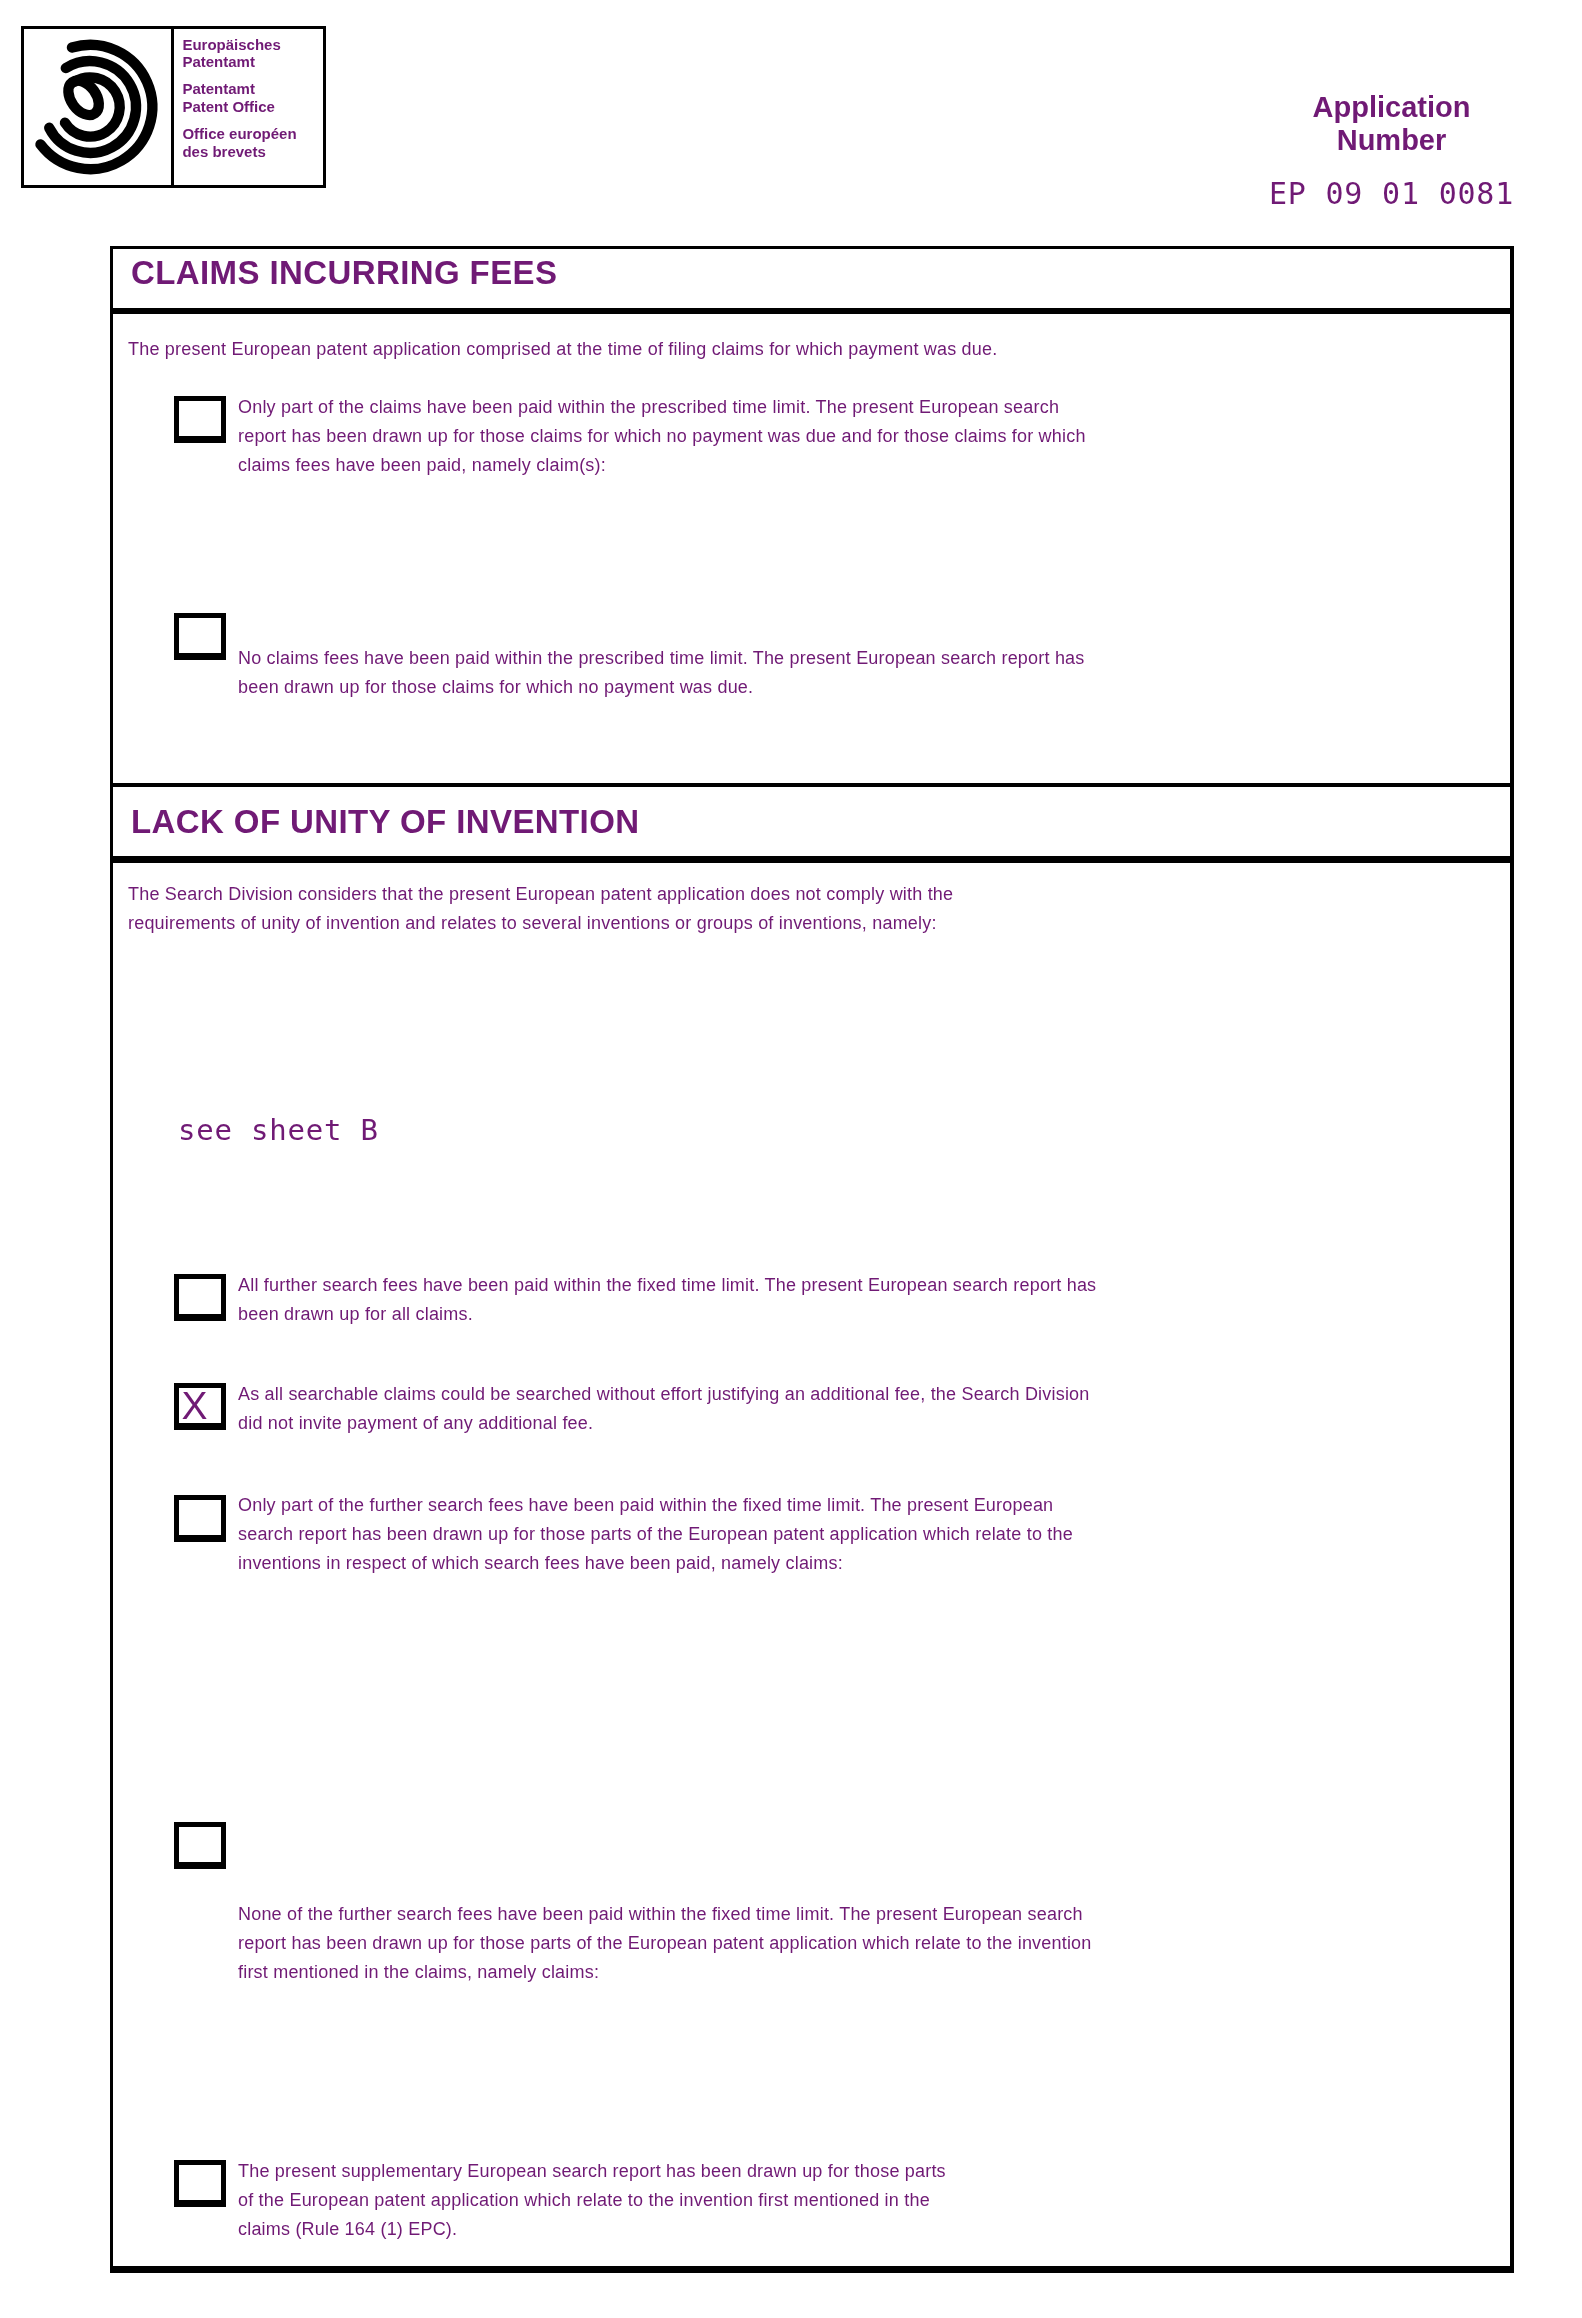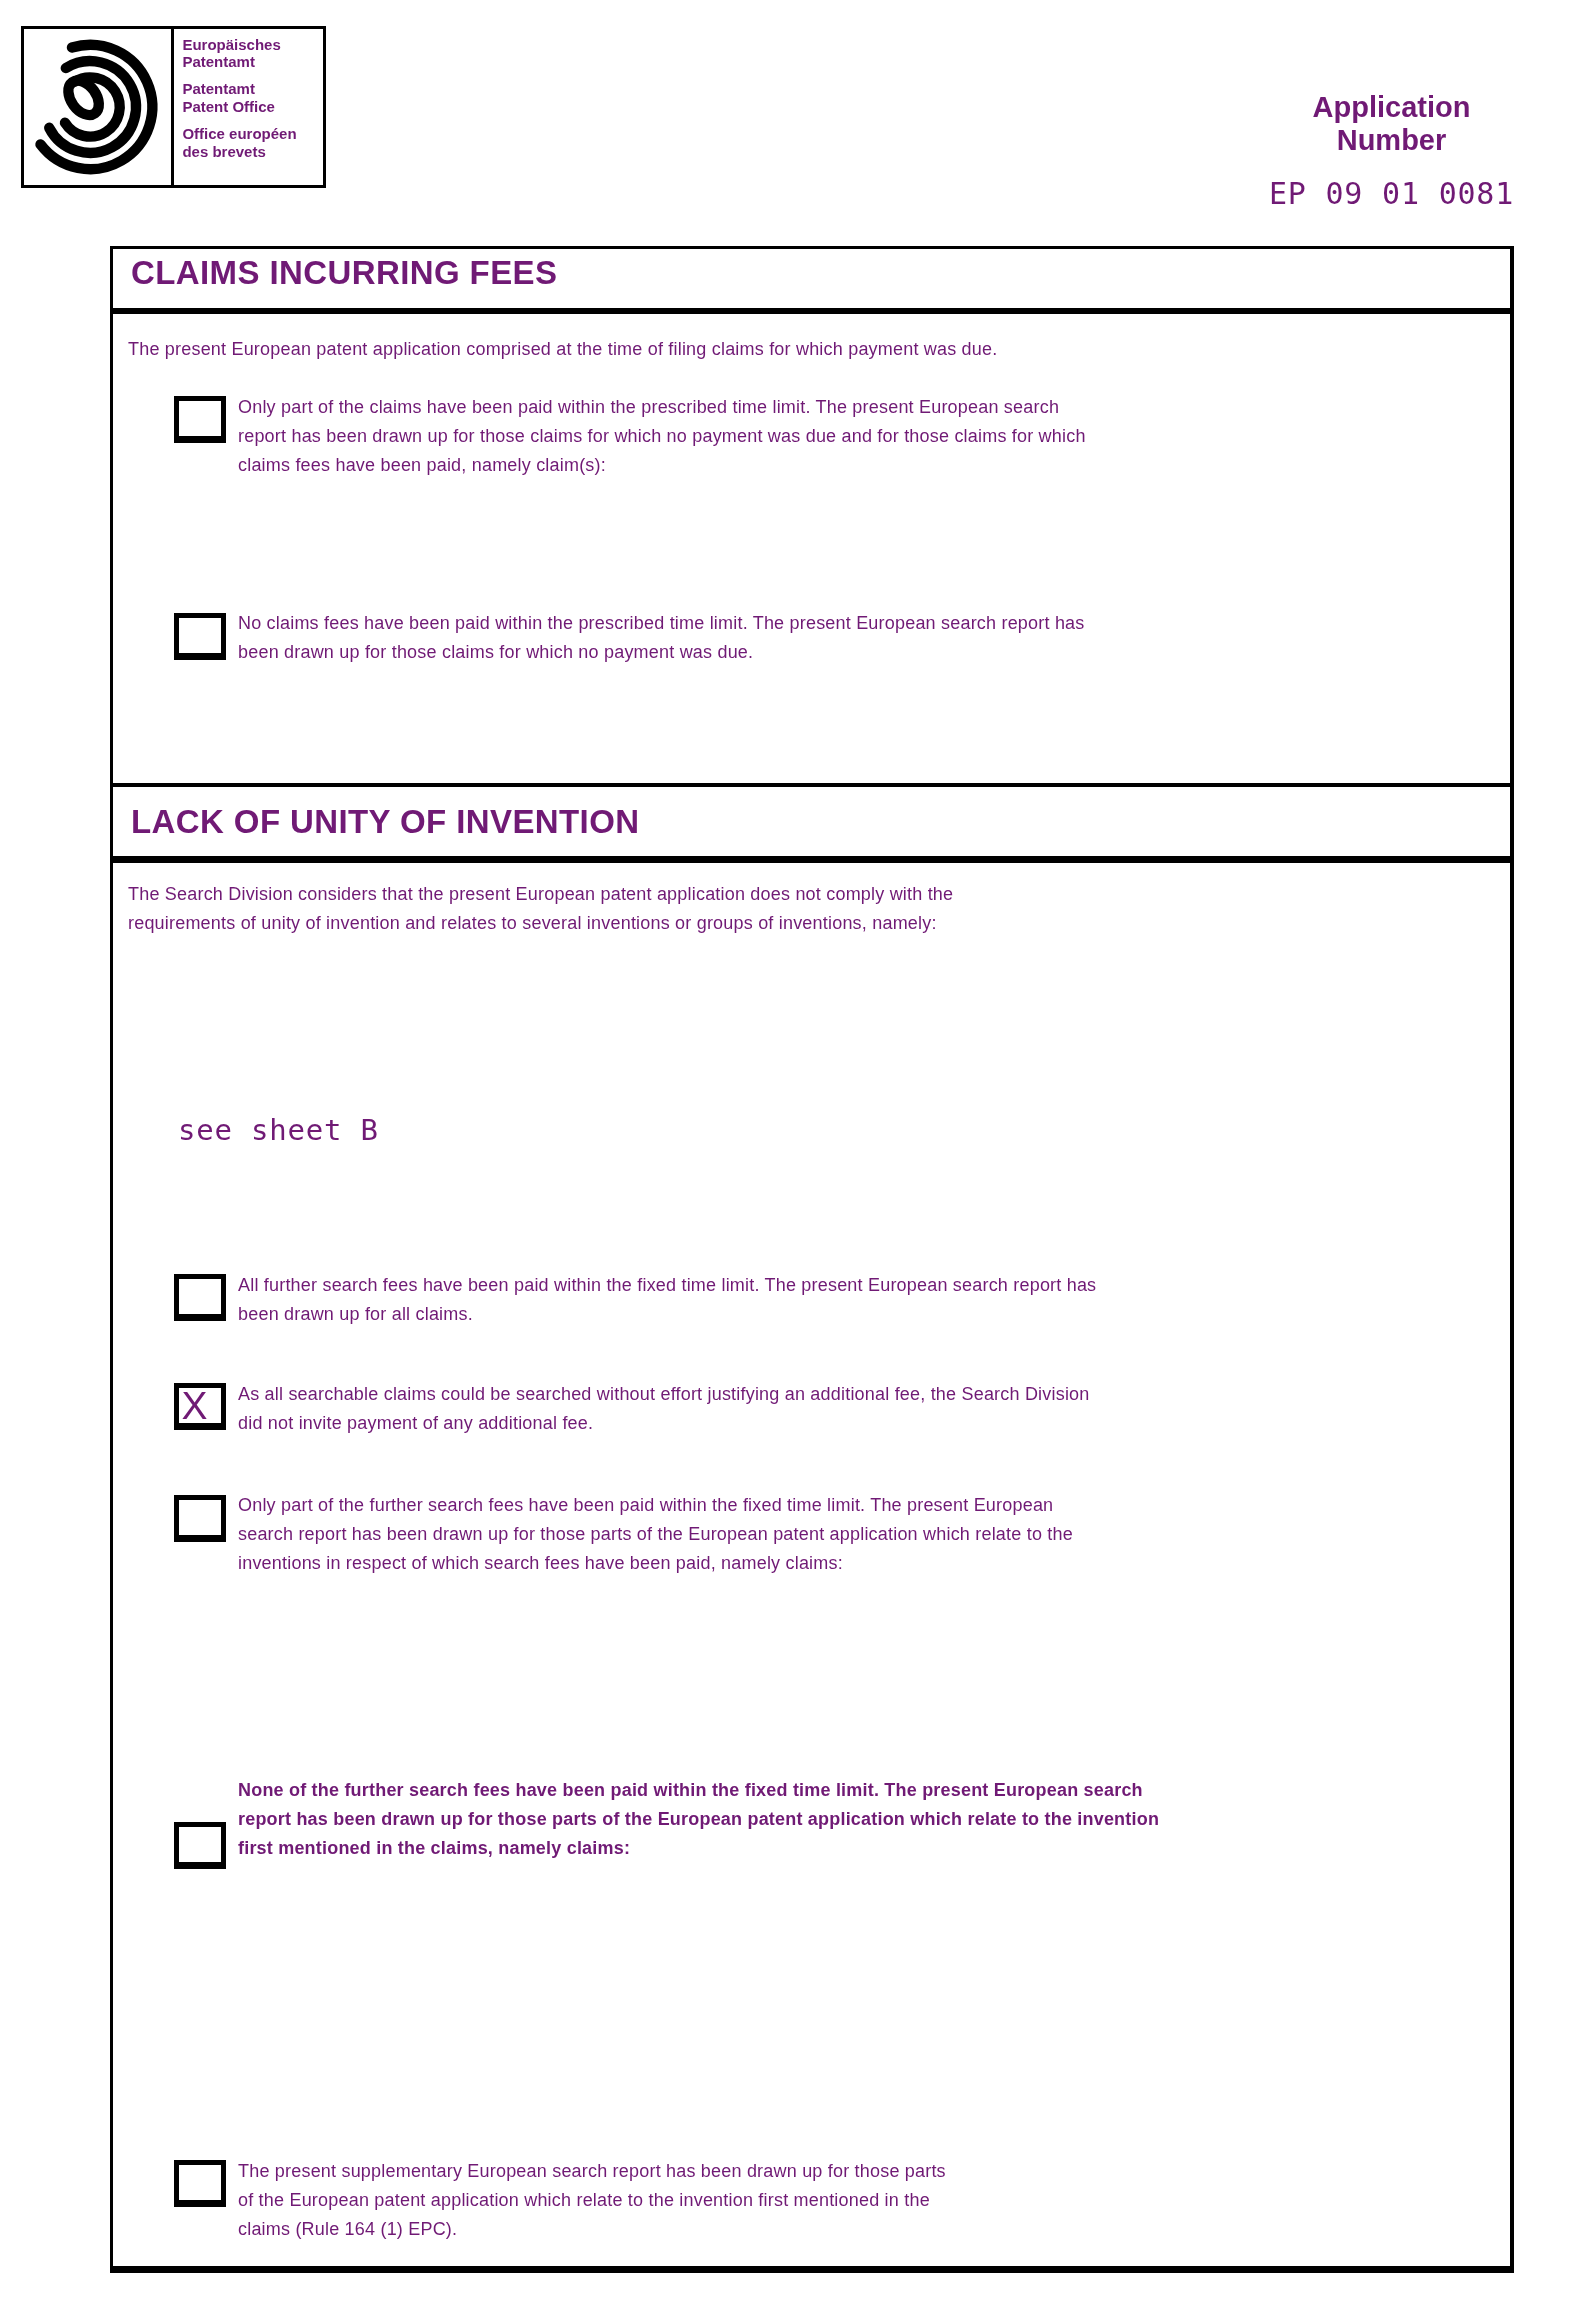--- a/index.html
+++ b/index.html
@@ -122,21 +122,21 @@
   <div class="checkbox" style="top:396px;">
     <span></span>
   </div>
   <div class="body-text opt-text" style="top:393px;">Only part of the claims have been paid within the prescribed time limit. The present European search
 report has been drawn up for those claims for which no payment was due and for those claims for which
 claims fees have been paid, namely claim(s):</div>
 
   <div class="checkbox" style="top:613px;">
     <span></span>
   </div>
-  <div class="body-text opt-text" style="top:609px;">No claims fees have been paid within the prescribed time limit. The present European search report has
+  <div class="body-text opt-text" style="top:644px;">No claims fees have been paid within the prescribed time limit. The present European search report has
 been drawn up for those claims for which no payment was due.</div>
 
   <div class="section-title" style="top:803px;">LACK OF UNITY OF INVENTION</div>
 
   <div class="body-text intro" style="top:880px;">The Search Division considers that the present European patent application does not comply with the
 requirements of unity of invention and relates to several inventions or groups of inventions, namely:</div>
 
   <div class="note-mono" style="top:1093px;margin-top:20px;">see sheet B</div>
 
   <div class="checkbox" style="top:1274px;">
@@ -154,21 +154,21 @@
   <div class="checkbox" style="top:1495px;">
     <span></span>
   </div>
   <div class="body-text opt-text" style="top:1491px;">Only part of the further search fees have been paid within the fixed time limit. The present European
 search report has been drawn up for those parts of the European patent application which relate to the
 inventions in respect of which search fees have been paid, namely claims:</div>
 
   <div class="checkbox" style="top:1822px;">
     <span></span>
   </div>
-  <div class="body-text opt-text" style="top:1776px;font-weight:bold;">None of the further search fees have been paid within the fixed time limit. The present European search
+  <div class="body-text opt-text" style="top:1900px;">None of the further search fees have been paid within the fixed time limit. The present European search
 report has been drawn up for those parts of the European patent application which relate to the invention
 first mentioned in the claims, namely claims:</div>
 
   <div class="checkbox" style="top:2160px;">
     <span></span>
   </div>
   <div class="body-text opt-text" style="top:2157px;">The present supplementary European search report has been drawn up for those parts
 of the European patent application which relate to the invention first mentioned in the
 claims (Rule 164 (1) EPC).</div>
 

